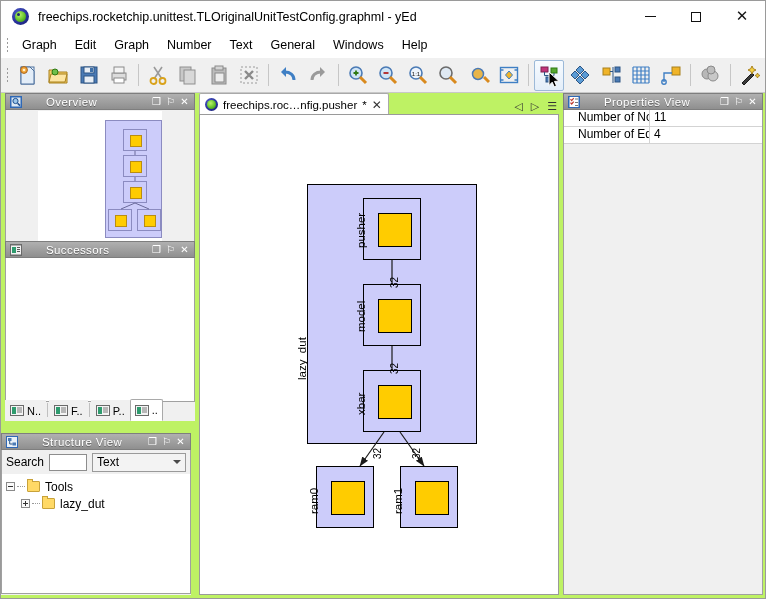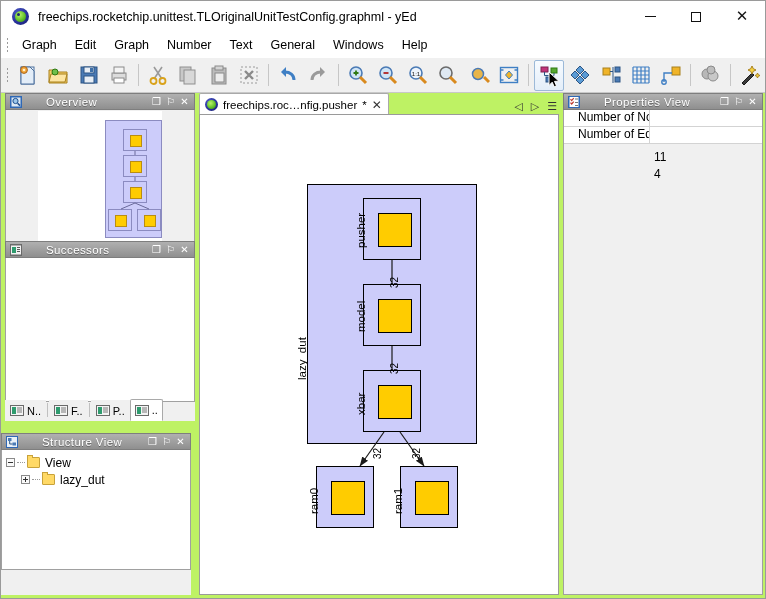--- a/index.html
+++ b/index.html
@@ -112,21 +112,21 @@
   #properties .pbody{height:485px;background:#f0f0f0;padding:0;}
   .pv-head{display:flex;align-items:center;height:16px;background:#fff;
            border-bottom:1px solid #d3d3d3;}
   .pv-exp{width:9px;height:9px;border:1px solid #8a8a8a;background:#fafafa;
           margin:0 4px 0 3px;position:relative;box-sizing:border-box;flex:0 0 auto;}
   .pv-exp::before{content:"";position:absolute;left:1px;top:3px;width:5px;height:1px;background:#333;}
   .pv-head-txt{font-size:12px;font-weight:bold;}
   .pv-row{display:flex;height:16px;background:#fff;border-bottom:1px solid #d3d3d3;font-size:12px;}
   .pv-k{width:86px;padding-left:14px;box-sizing:border-box;border-right:1px solid #d3d3d3;
         white-space:nowrap;overflow:hidden;}
-  .pv-v{padding-left:4px;margin-top:40px;}
+  .pv-v{padding-left:4px;}
   .pv-fill{background:#f0f0f0;height:100%;}
 
   
   .docarea{position:absolute;left:198px;top:92px;width:360px;height:502px;}
   .tabstrip{height:22px;display:flex;align-items:flex-end;position:relative;}
   .doctab{display:flex;align-items:center;gap:5px;height:21px;padding:0 6px 0 5px;
           background:#fff;border:1px solid #a9a9a9;border-bottom:none;border-radius:2px 2px 0 0;
           font-size:11.5px;white-space:nowrap;}
   .tab-ico{width:13px;height:13px;border-radius:50%;flex:0 0 auto;
            background:radial-gradient(circle at 34% 30%,#4a55c8 0%,#262f96 60%,#141a63 100%);
@@ -477,26 +477,34 @@
           <rect x="6.5" y="6.5" width="3.5" height="3" fill="#4a7ab5"></rect>
         <path d="M3.7 5v3h2.8" stroke="#2d5583" fill="none"></path>
       </svg>
       <div class="ptitle-txt">Structure View</div>
       <div class="ptitle-btns">
         <div class="pb">❐</div>
         <div class="pb">⚐</div>
         <div class="pb">✕</div>
       </div>
     </div>
+    <div class="sv-search">
+      <span class="sv-lbl">Search</span>
+      <input class="sv-input" type="text" value="" style="">
+      <div class="sv-combo">
+        <span>Text</span>
+        <span class="caret"></span>
+      </div>
+    </div>
     <div class="sv-tree">
       <div class="tr-row" style="padding-left:2px">
         <span class="tr-exp"></span>
         <span class="tr-dots"></span>
         <span class="folder"></span>
-        <span>View</span>
+        <span>Tools</span>
       </div>
       <div class="tr-row" style="padding-left:17px">
         <span class="tr-exp plus"></span>
         <span class="tr-dots"></span>
         <span class="folder"></span>
         <span>lazy_dut</span>
       </div>
     </div>
   </div>
 

